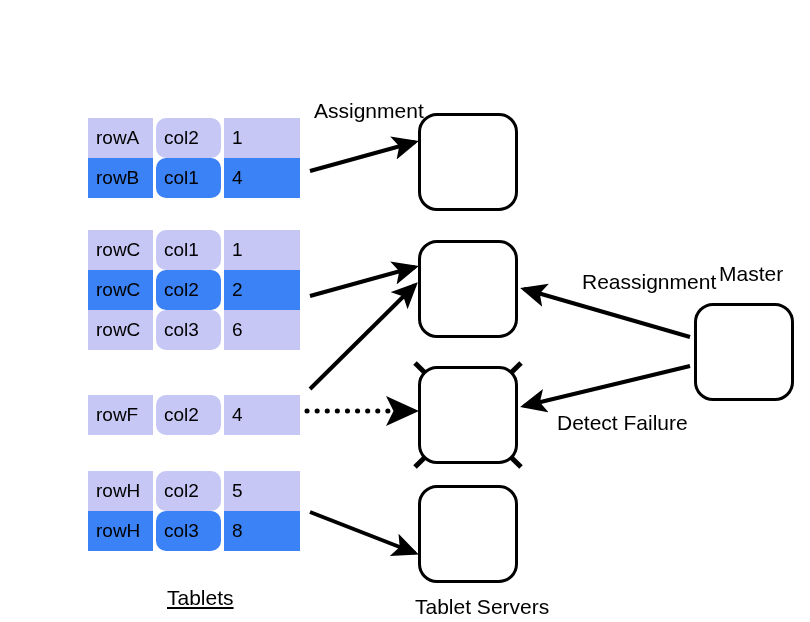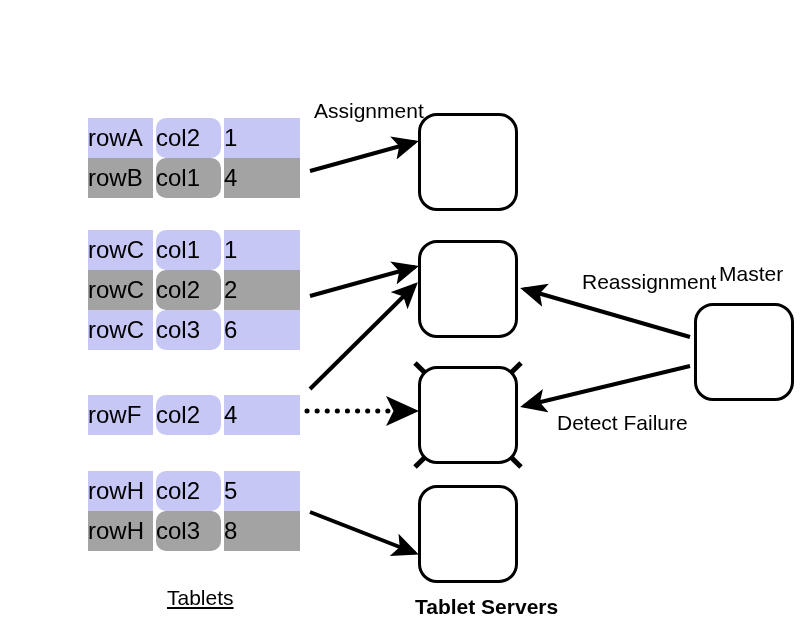--- a/index.html
+++ b/index.html
@@ -42,30 +42,31 @@
     position: absolute;
     left: 0;
     width: 212px;
     height: 40px;
   }
   .tcell {
     position: absolute;
     top: 0;
     height: 40px;
     line-height: 40px;
-    font-size: 24px;
+    font-size: 19px;
     box-sizing: border-box;
+    padding-left: 8px;
     white-space: nowrap;
     overflow: hidden;
   }
   .tcell.c0 { left: 0px;   width: 65px; }
   .tcell.c1 { left: 68px;  width: 65px; border-radius: 10px; }
   .tcell.c2 { left: 136px; width: 76px; }
   .shade-dark  { background: #c7c7f6; }
-  .shade-light { background: #a3a3a3; }
+  .shade-light { background: #3b82f6; }
 
   
   .node {
     position: absolute;
     width: 100px;
     height: 98px;
     border: 3px solid #000000;
     border-radius: 19px;
     background: #ffffff;
     box-sizing: border-box;
@@ -172,15 +173,15 @@
       <div class="node" style="left: 418px; top: 485px;"></div>
     </div>
 
   <div class="node" id="master-box" style="left: 694px; top: 303px;"></div>
 
   <div class="lbl" style="left:314px; top:100px;">Assignment</div>
   <div class="lbl" style="left:550px; top:271px;margin-left:32px;">Reassignment</div>
   <div class="lbl" style="left:557px; top:412px;">Detect Failure</div>
   <div class="lbl" style="left:719px; top:263px;">Master</div>
   <div class="lbl" style="left:167px; top:587px;text-decoration:underline;">Tablets</div>
-  <div class="lbl" style="left:415px; top:596px;font-weight:bold;">Tablet Servers</div>
+  <div class="lbl" style="left:415px; top:596px;">Tablet Servers</div>
 
 </div>
 
 </body></html>

